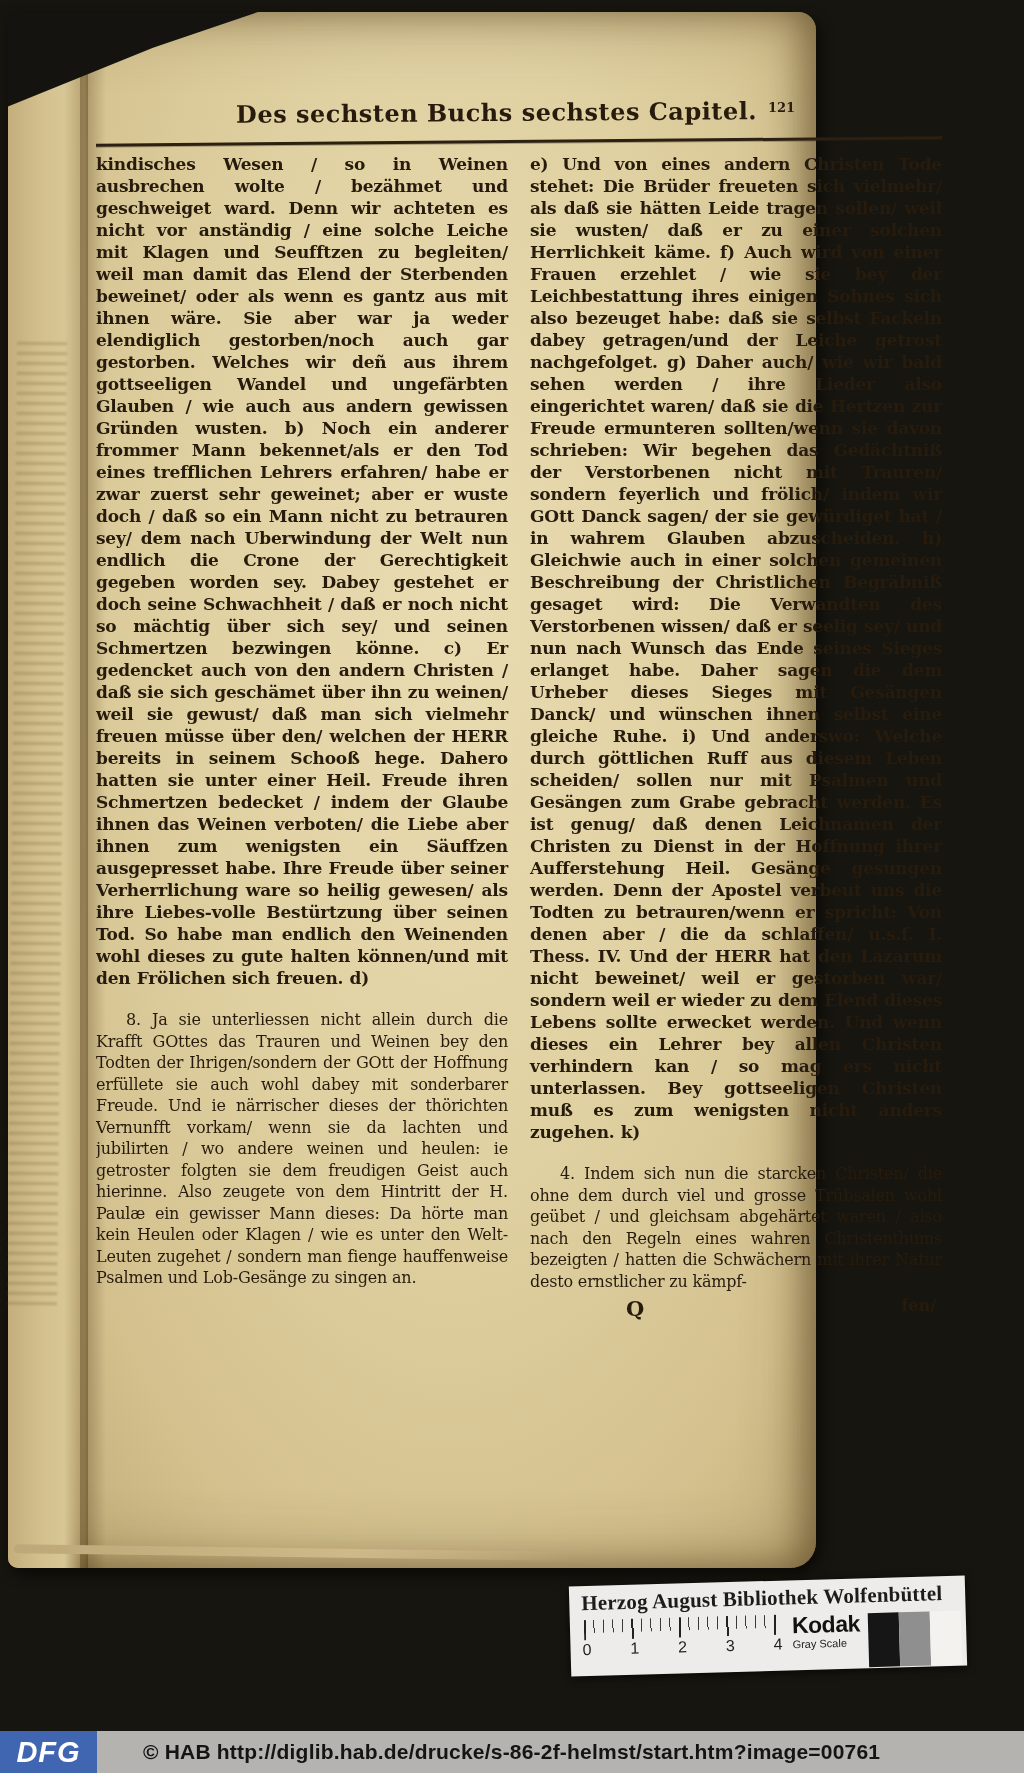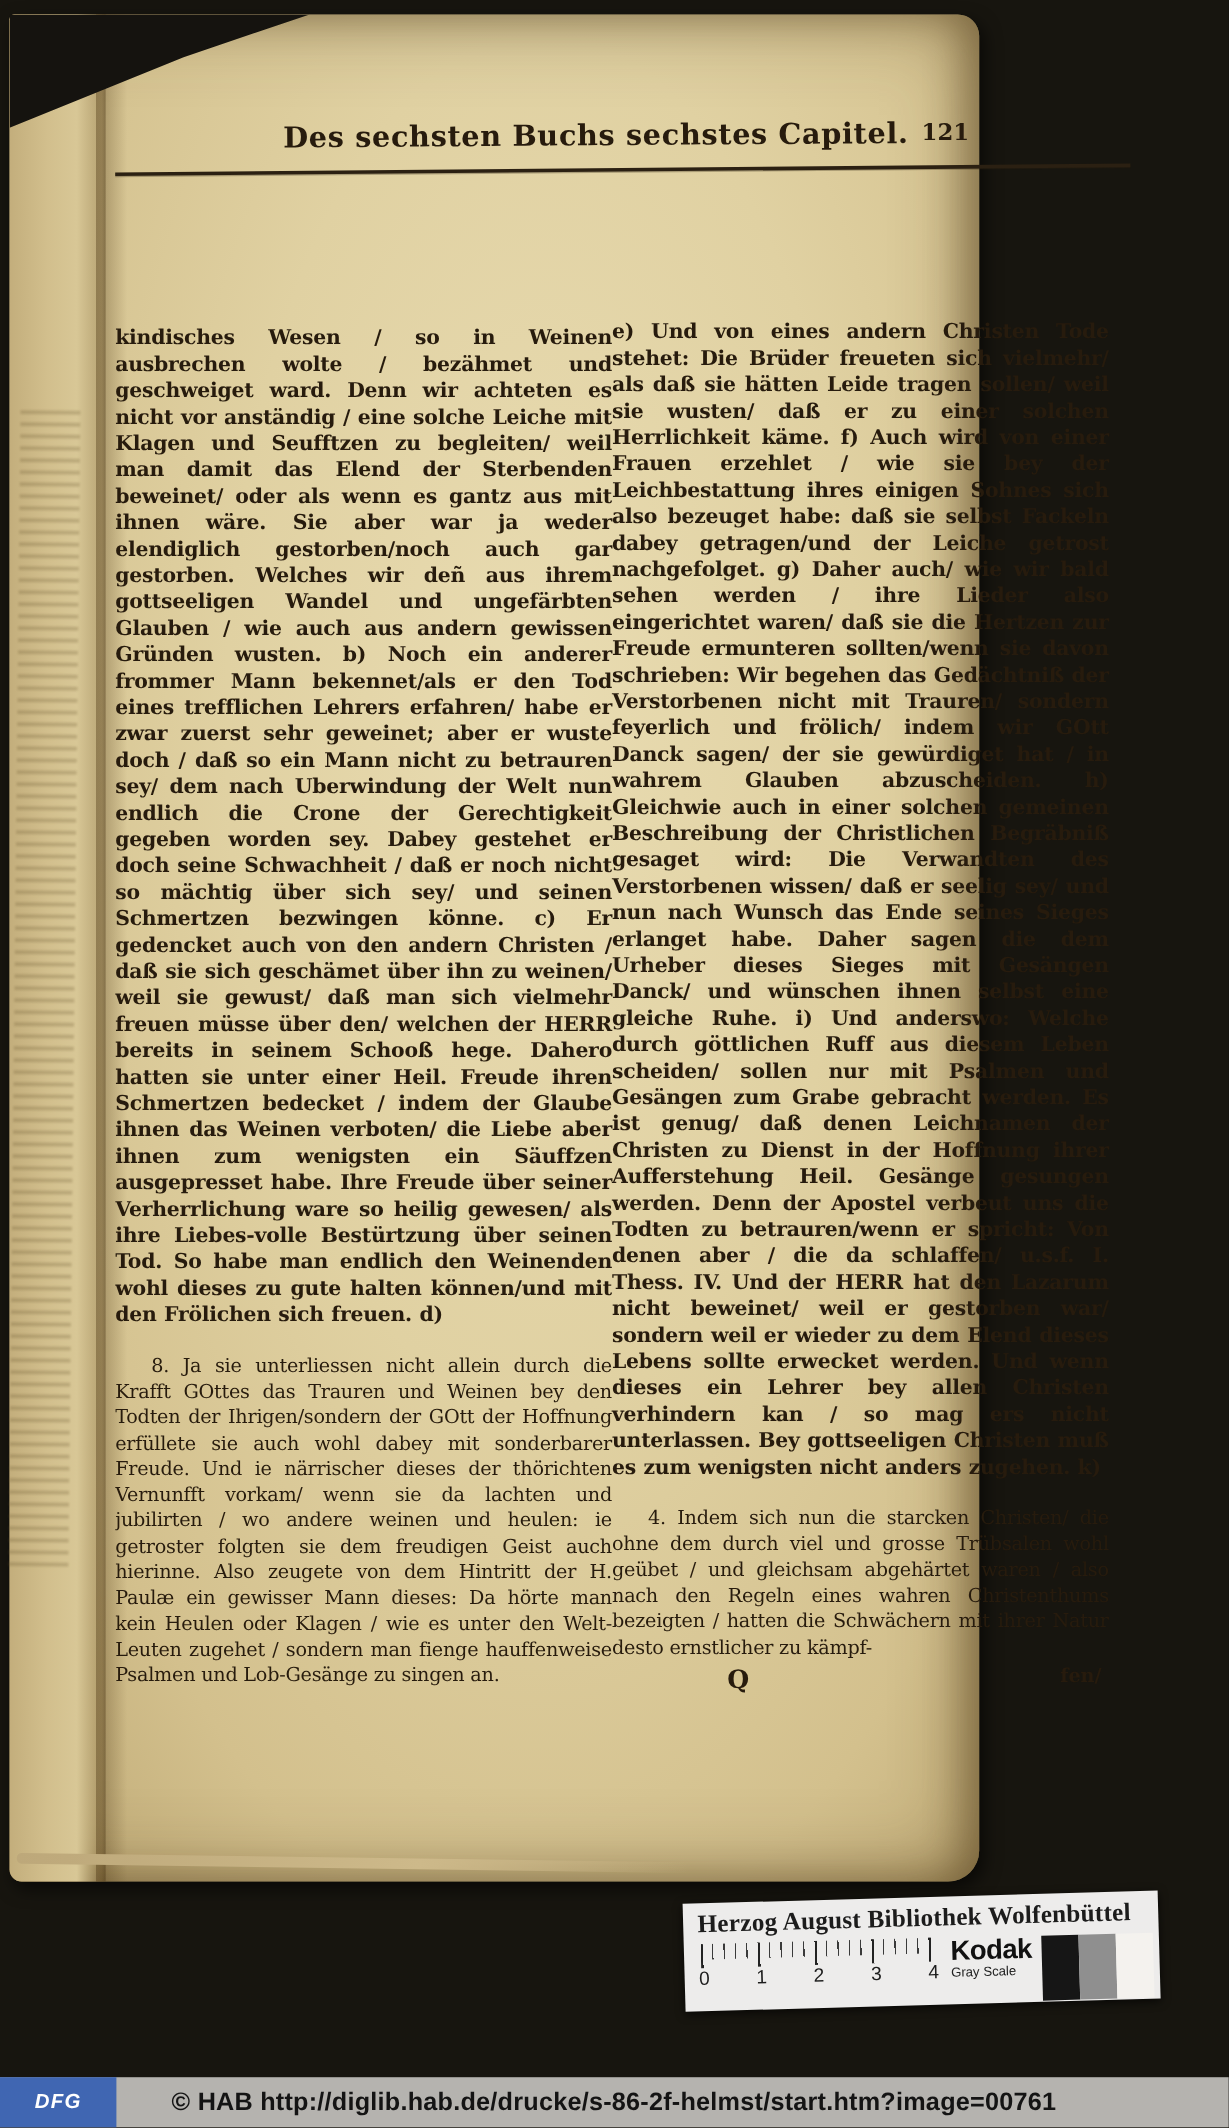--- a/index.html
+++ b/index.html
@@ -42,23 +42,23 @@
   
   .content{
     position:absolute;left:88px;top:86px;width:846px;height:1430px;
     color:#271b0d;z-index:3;
   }
   .pg-header{position:relative;height:40px;}
   .pg-title{
     position:absolute;left:140px;top:0;font-size:24px;font-weight:bold;
     letter-spacing:.5px;transform:rotate(-.4deg);white-space:nowrap;
   }
-  .pg-num{position:absolute;left:632px;top:2px;font-size:19px;font-weight:bold;padding-left:40px;}
+  .pg-num{position:absolute;left:632px;top:2px;font-size:13px;font-weight:bold;padding-left:40px;}
   .rule{height:3px;background:#2b2012;transform:rotate(-.5deg);margin:2px 0 10px 0;box-shadow:0 1px 0 rgba(43,32,18,.3);}
-  .columns{display:flex;gap:0;height:1372px;overflow:hidden;align-items:center;}
+  .columns{display:flex;gap:22px;height:1372px;overflow:hidden;}
   .col{width:414px;text-align:justify;}
   .body-text{
     margin:0;font-size:17px;line-height:22px;font-weight:bold;
     letter-spacing:-.2px;word-spacing:.5px;
   }
   .footnote{
     margin:18px 0 0 0;font-size:14.5px;line-height:20px;font-weight:600;
     font-style:italic;letter-spacing:0;
   }
   .section-par{
@@ -94,21 +94,21 @@
   .patches{display:flex;margin-left:8px;margin-top:1px;}
   .patch{width:31px;height:54px;}
   
   .bottom-bar{
     position:absolute;left:0;bottom:0;width:1024px;height:42px;background:#b5b3af;
     display:flex;align-items:center;z-index:10;
   }
   .dfg{
     width:97px;height:42px;background:#4066b2;color:#fff;
     font-family:"Liberation Sans",sans-serif;font-weight:bold;font-style:italic;
-    font-size:17px;display:flex;align-items:center;justify-content:center;letter-spacing:1px;
+    font-size:29px;display:flex;align-items:center;justify-content:center;letter-spacing:1px;
   }
   .credit{
     margin-left:46px;font-family:"Liberation Sans",sans-serif;font-size:21px;color:#141414;
     letter-spacing:.2px;
     font-weight:bold;
   }
 </style>
 </head>
 <body>
 

